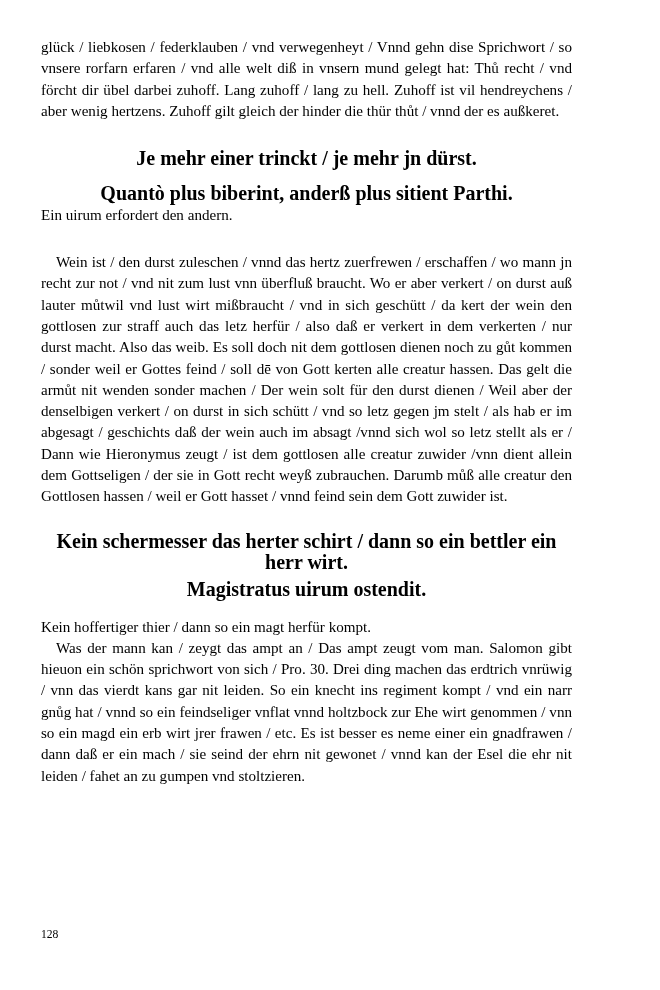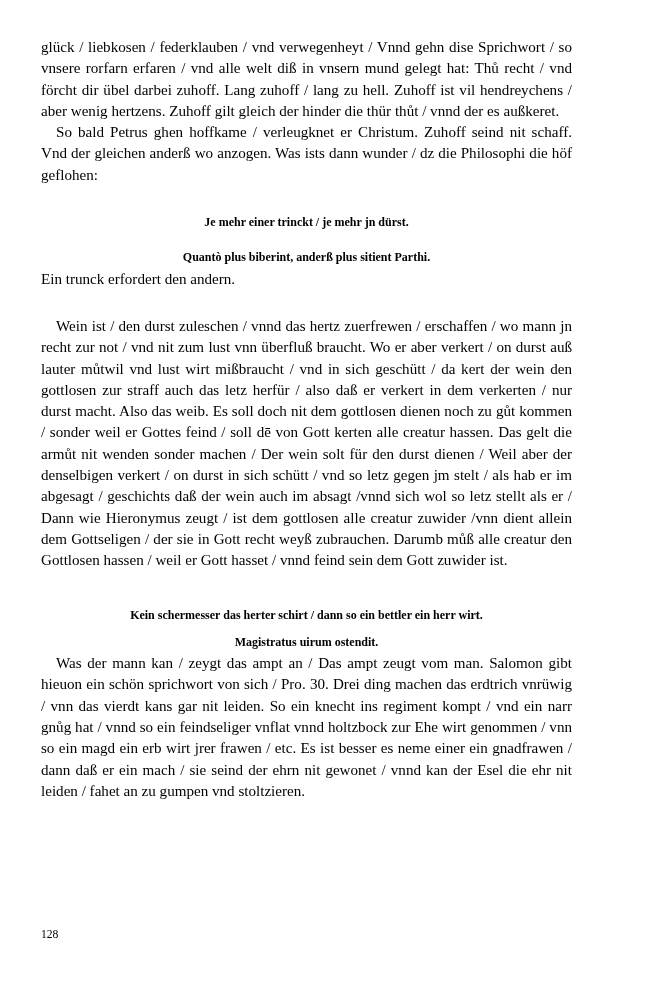--- a/index.html
+++ b/index.html
@@ -33,31 +33,31 @@
   
   .block-1 { margin-top: 37px; }
 
   .indent {
     text-indent: 15px;
   }
   .no-indent {
     text-indent: 0;
   }
   .heading {
-    font-size: 12px;
+    font-size: 20px;
     line-height: 21.3px;
     font-weight: bold;
     text-align: center;
     margin: 0;
   }
   .gap-before-h1 { margin-top: 26px; }
   .gap-before-h2 { margin-top: 14px; }
   .gap-before-couplet { margin-top: 14px; }
   .gap-before-para { margin-top: 26px; }
-  .gap-before-h3 { margin-top: 33px; }
+  .gap-before-h3 { margin-top: 23px; }
   .gap-before-h4 { margin-top: 6px; }
   .gap-before-final { margin-top: 16px; }
 
   .couplet {
     font-size: 15.1px;
     line-height: 21.3px;
     text-align: left;
     margin: 0;
   }
   .folio {
@@ -69,33 +69,33 @@
     text-align: center;
   }
 </style>
 </head>
 <body>
 
 <div class="page">
 
   <p class="body-text block-1 no-indent">glück / liebkosen / federklauben / vnd verwegenheyt / Vnnd gehn dise Sprichwort / so vnsere rorfarn erfaren / vnd alle welt diß in vnsern mund gelegt hat: Thů recht / vnd förcht dir übel darbei zuhoff. Lang zuhoff / lang zu hell. Zuhoff ist vil hendreychens / aber wenig hertzens. Zuhoff gilt gleich der hinder die thür thůt / vnnd der es außkeret.</p>
 
-  <p class="body-text indent">So bald Petrus ghen hoffkame / verleugknet er Christum. Zuhoff seind nit schaff. Vnd der gleichen anderß wo anzogen. Was ists dann wunder / dz die Philosophi die höf geflohen:</p>
 
   <p class="heading gap-before-h1">Je mehr einer trinckt / je mehr jn dürst.</p>
 
   <p class="heading gap-before-h2">Quantò plus biberint, anderß plus sitient Parthi.</p>
 
-  <p class="couplet gap-before-couplet">Ein trunck erfordert den andern.</p>
+  <p class="couplet gap-before-couplet">Ein uirum erfordert den andern.</p>
 
 
   <p class="body-text indent gap-before-para">Wein ist / den durst zuleschen / vnnd das hertz zuerfrewen / erschaffen / wo mann jn recht zur not / vnd nit zum lust vnn überfluß braucht. Wo er aber verkert / on durst auß lauter můtwil vnd lust wirt mißbraucht / vnd in sich geschütt / da kert der wein den gottlosen zur straff auch das letz herfür / also daß er verkert in dem verkerten / nur durst macht. Also das weib. Es soll doch nit dem gottlosen dienen noch zu gůt kommen / sonder weil er Gottes feind / soll dē von Gott kerten alle creatur hassen. Das gelt die armůt nit wenden sonder machen / Der wein solt für den durst dienen / Weil aber der denselbigen verkert / on durst in sich schütt / vnd so letz gegen jm stelt / als hab er im abgesagt / geschichts daß der wein auch im absagt /vnnd sich wol so letz stellt als er / Dann wie Hieronymus zeugt / ist dem gottlosen alle creatur zuwider /vnn dient allein dem Gottseligen / der sie in Gott recht weyß zubrauchen. Darumb můß alle creatur den Gottlosen hassen / weil er Gott hasset / vnnd feind sein dem Gott zuwider ist.</p>
 
   <p class="heading gap-before-h3">Kein schermesser das herter schirt / dann so ein bettler ein herr wirt.</p>
 
   <p class="heading gap-before-h4">Magistratus uirum ostendit.</p>
 
+  <p class="body-text no-indent gap-before-final">Kein hoffertiger thier / dann so ein magt herfür kompt.</p>
 
   <p class="body-text indent">Was der mann kan / zeygt das ampt an / Das ampt zeugt vom man. Salomon gibt hieuon ein schön sprichwort von sich / Pro. 30. Drei ding machen das erdtrich vnrüwig / vnn das vierdt kans gar nit leiden. So ein knecht ins regiment kompt / vnd ein narr gnůg hat / vnnd so ein feindseliger vnflat vnnd holtzbock zur Ehe wirt genommen / vnn so ein magd ein erb wirt jrer frawen / etc. Es ist besser es neme einer ein gnadfrawen / dann daß er ein mach / sie seind der ehrn nit gewonet / vnnd kan der Esel die ehr nit leiden / fahet an zu gumpen vnd stoltzieren.</p>
 
   <div class="folio">128</div>
 
 </div>
 
 </body></html>

